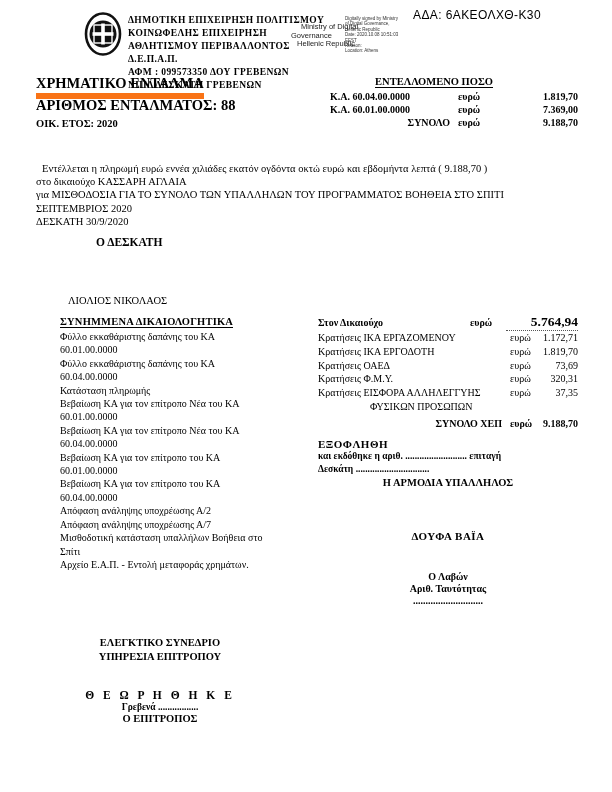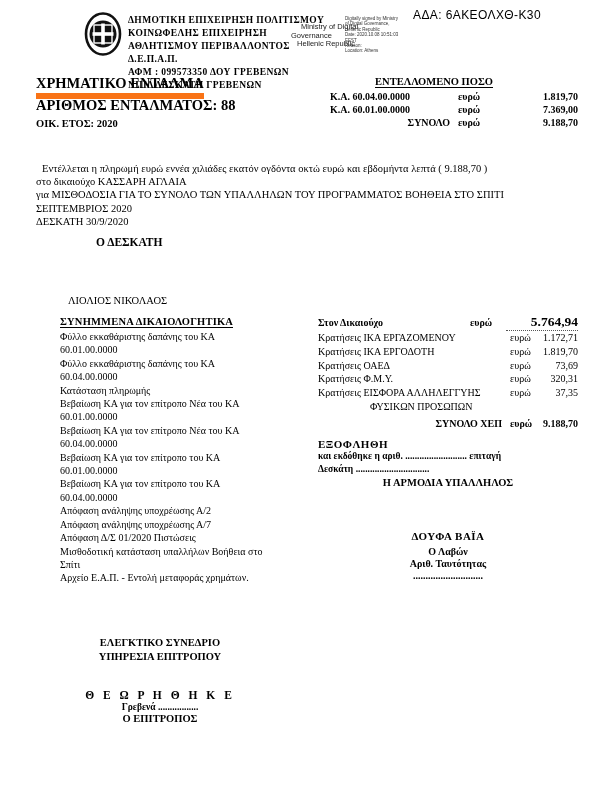--- a/index.html
+++ b/index.html
@@ -66,21 +66,21 @@
   .ded-row .amt{width:38px;text-align:right;}
   .ded-row.total{font-weight:bold;margin-top:3px;}
   .ded-row.total .lbl{text-align:right;padding-right:8px;}
 
   
   .paid{left:318px;top:438px;width:260px;}
   .paid .t1{font-size:11px;font-weight:bold;letter-spacing:.5px;}
   .paid .t2{font-size:9.5px;font-weight:bold;line-height:13px;}
   .paid .c{text-align:center;font-size:10.5px;font-weight:bold;line-height:13px;}
   .paid .officer{margin-top:41px;text-align:center;font-size:11px;font-weight:bold;letter-spacing:.5px;}
-  .paid .receiver{margin-top:4px;text-align:center;font-size:10px;font-weight:bold;line-height:12px;}
+  .paid .receiver{margin-top:29px;text-align:center;font-size:10px;font-weight:bold;line-height:12px;}
 
   
   .audit{left:60px;top:636px;width:200px;text-align:center;font-size:10.5px;font-weight:bold;line-height:14px;}
   .approved{left:60px;top:689px;width:200px;text-align:center;font-weight:bold;}
   .approved .t1{font-size:11.5px;letter-spacing:3px;}
   .approved .t2{font-size:9.5px;line-height:12px;}
   .approved .t3{font-size:10.5px;line-height:12px;}
 </style>
 </head>
 <body>
@@ -169,21 +169,20 @@
         <div>Βεβαίωση ΚΑ για τον επίτροπο Νέα του ΚΑ</div>
         <div>60.01.00.0000</div>
         <div>Βεβαίωση ΚΑ για τον επίτροπο Νέα του ΚΑ</div>
         <div>60.04.00.0000</div>
         <div>Βεβαίωση ΚΑ για τον επίτροπο του ΚΑ</div>
         <div>60.01.00.0000</div>
         <div>Βεβαίωση ΚΑ για τον επίτροπο του ΚΑ</div>
         <div>60.04.00.0000</div>
         <div>Απόφαση ανάληψης υποχρέωσης Α/2</div>
         <div>Απόφαση ανάληψης υποχρέωσης Α/7</div>
-        <div>Απόφαση Δ/Σ 01/2020 Πιστώσεις</div>
         <div>Μισθοδοτική κατάσταση υπαλλήλων Βοήθεια στο</div>
         <div>Σπίτι</div>
         <div>Αρχείο Ε.Α.Π. - Εντολή μεταφοράς χρημάτων.</div>
       </div>
   </div>
 
   <div class="abs benef">
     <div class="benef-hdr">
       <div class="lbl">Στον Δικαιούχο</div>
       <div class="cur">ευρώ</div>

